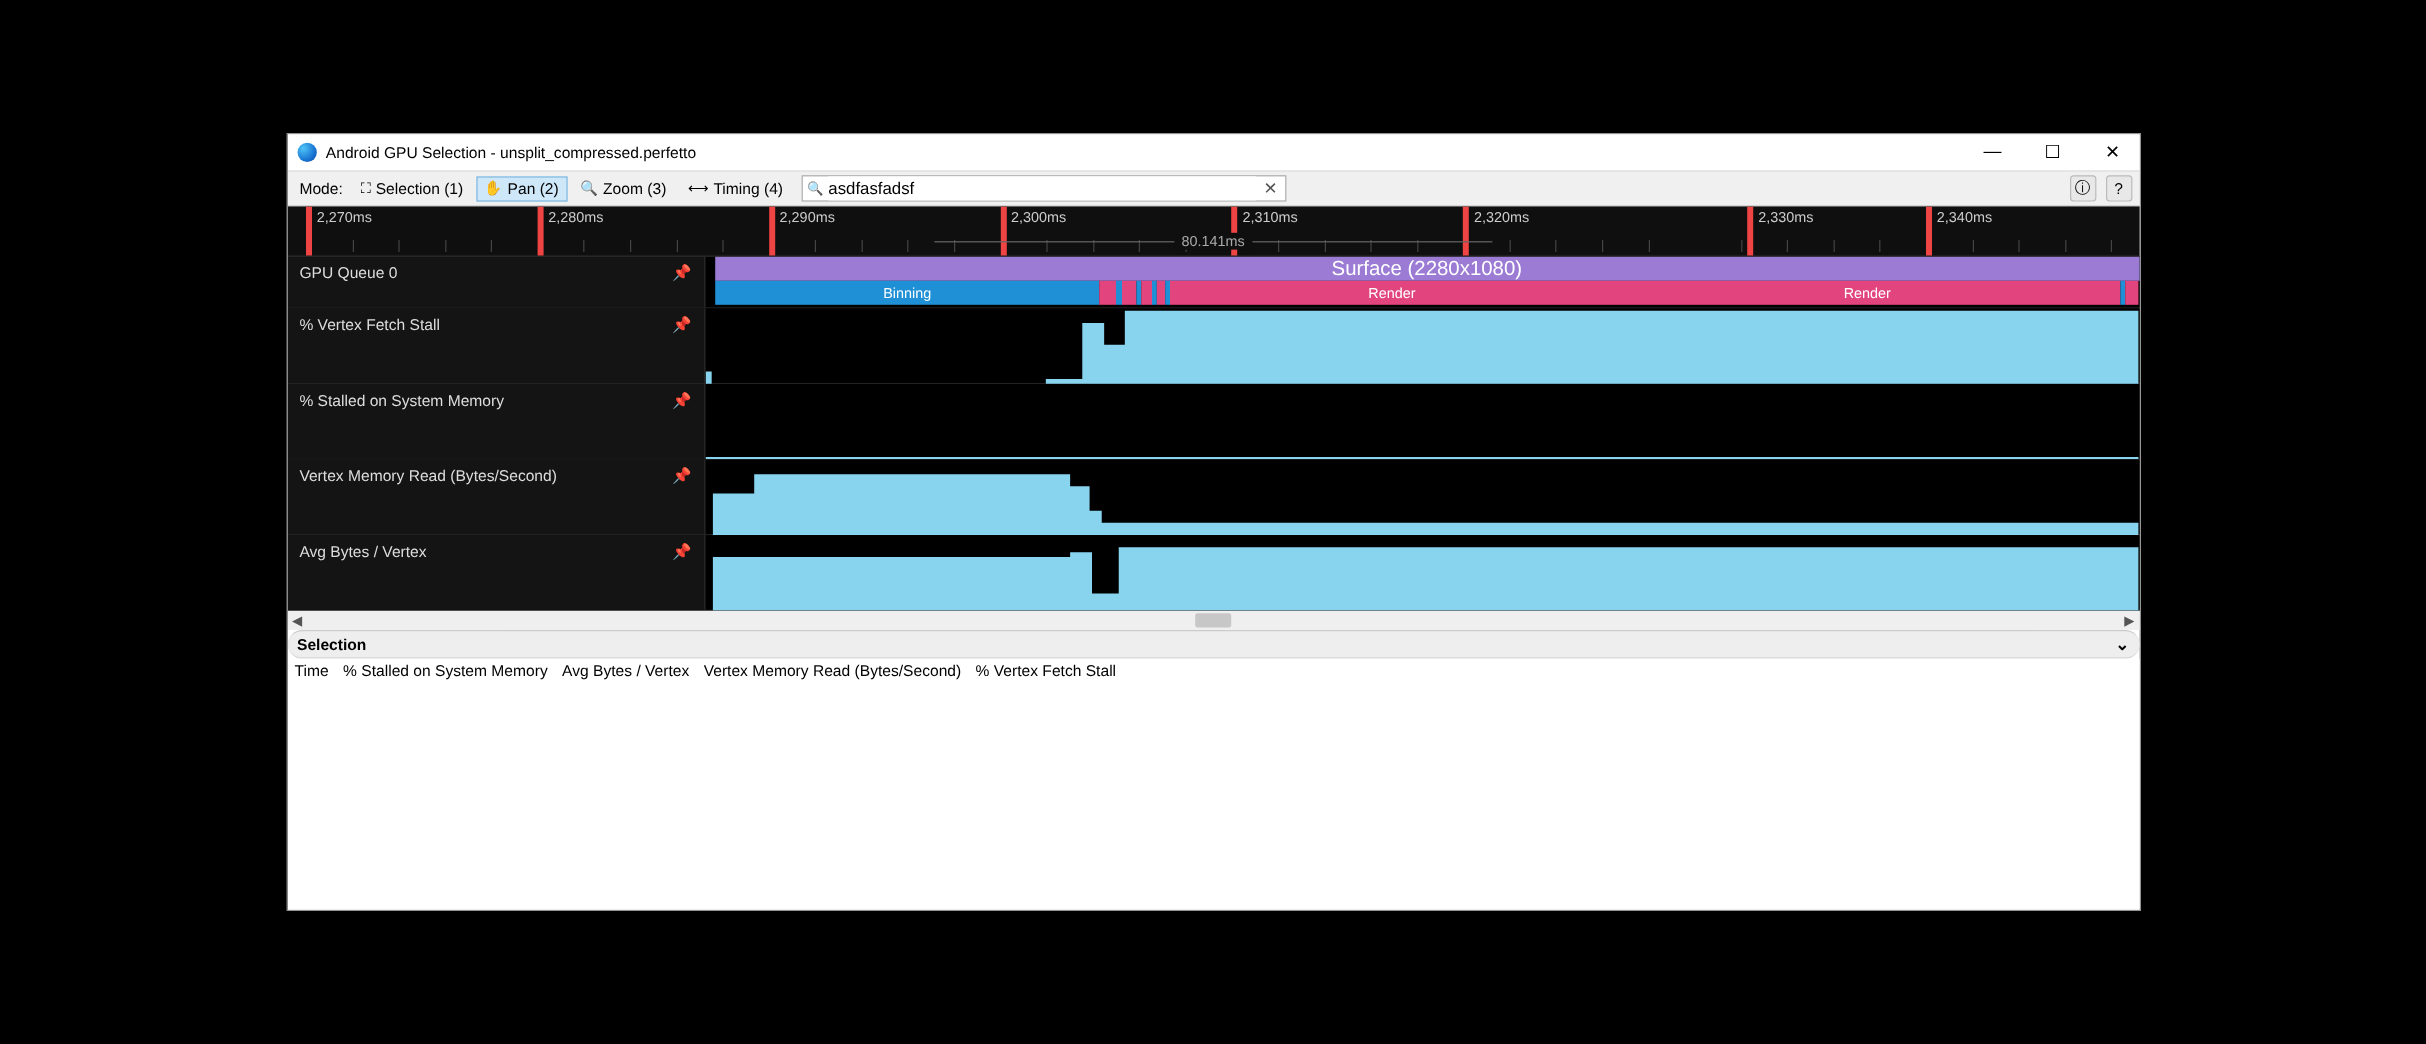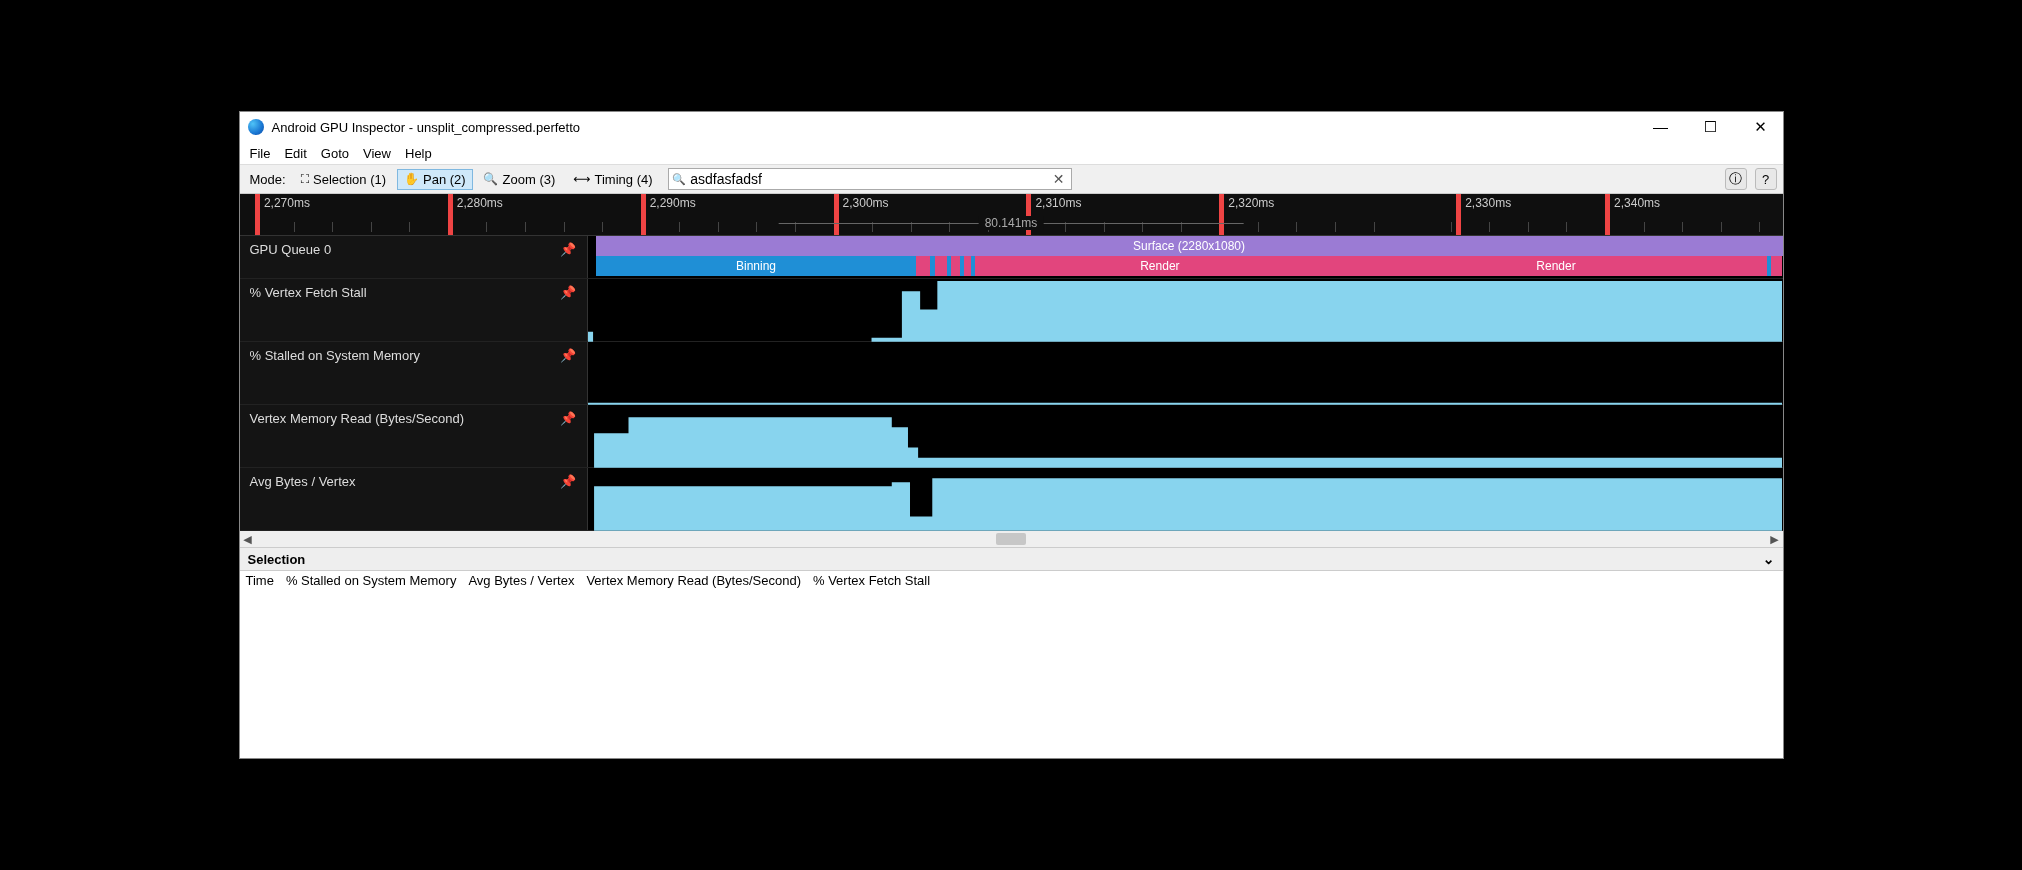--- a/index.html
+++ b/index.html
@@ -33,57 +33,50 @@
 .ruler-major span { position: absolute; top: 2px; left: 4px; font-size: 12px; color: #ccc; white-space: nowrap; }
 .ruler-minor { position: absolute; top: 28px; height: 10px; border-left: 1px solid #444; }
 .ruler-range { position: absolute; top: 22px; color: #aaa; font-size: 12px; left: 50%; transform: translateX(-50%); background: #0f0f0f; padding: 0 6px; }
 .ruler-range::before, .ruler-range::after { content:""; position:absolute; top:50%; width:200px; border-top:1px solid #666; }
 .ruler-range::before { right:100%; } .ruler-range::after { left:100%; }
 .track-row { display: flex; border-bottom: 1px solid #222; }
 .track-label { width: 348px; flex: 0 0 348px; display: flex; align-items: flex-start; justify-content: space-between; padding: 6px 10px; font-size: 13px; border-right: 1px solid #333; background: #141414; }
 .track-label .pin { font-size: 13px; cursor: pointer; color: #fff; }
 .track-content { flex: 1; position: relative; background: #000; }
 .gpu-row .track-content { height: 42px; }
-.gpu-surface { position: absolute; top: 0; left: 8px; right: 0; height: 20px; background: #9b7bd4; color: #fff; font-size: 12px; text-align: center; line-height: 20px; }
+.gpu-surface { position: absolute; top: 0; left: 8px; right: 0; height: 20px; background: #9b7bd4; color: #fff; font-size: 17px; text-align: center; line-height: 20px; }
 .gpu-seg { position: absolute; top: 20px; height: 20px; font-size: 12px; color: #fff; text-align: center; line-height: 20px; overflow: hidden; }
 .chart-row .track-content { height: 62px; }
 .chart-svg { position: absolute; inset: 0; }
 .chart-fill { fill: #88d4ee; }
 .hscroll { height: 16px; background: #efefef; display: flex; align-items: center; position: relative; }
 .hscroll .arrow { width: 16px; text-align: center; font-size: 11px; color: #555; cursor: pointer; }
 .hscroll .thumb { position: absolute; top: 2px; height: 12px; width: 30px; background: #c7c7c7; left: 50%; transform: translateX(-50%); border-radius: 2px; }
-.sel-header { height: 24px; background: #eee; display: flex; align-items: center; padding: 0 8px; font-weight: 600; font-size: 13px; border-top: 1px solid #ccc; border-bottom: 1px solid #ccc; justify-content: space-between; }
+.sel-header { height: 24px; background: #eee; display: flex; align-items: center; padding: 0 8px; font-weight: 600; font-size: 13px; border-top: 1px solid #ccc; border-bottom: 1px solid #ccc; justify-content: space-between; border-radius: 12px; }
 .sel-toggle { font-size: 14px; cursor: pointer; }
 .sel-table { font-size: 13px; background: #fff; flex: 1; overflow: auto; }
 .sel-table table { border-collapse: collapse; }
 .sel-table th, .sel-table td { text-align: left; padding: 2px 6px; white-space: nowrap; font-weight: normal; }
 .sel-table th { color: #000; }
 </style>
 </head>
 <body>
 
 <div class="window">
 
   <div class="titlebar">
     <div class="app-icon"></div>
-    <div class="title">Android GPU Inspector - unsplit_compressed.perfetto</div>
+    <div class="title">Android GPU Selection - unsplit_compressed.perfetto</div>
     <div class="winbtns">
       <div class="winbtn">—</div>
       <div class="winbtn">☐</div>
       <div class="winbtn">✕</div>
     </div>
   </div>
 
-  <div class="menubar">
-    <div class="menuitem">File</div>
-    <div class="menuitem">Edit</div>
-    <div class="menuitem">Goto</div>
-    <div class="menuitem">View</div>
-    <div class="menuitem">Help</div>
-  </div>
 
   <div class="toolbar">
     <span class="tool-label">Mode:</span>
     <span class="tool-btn">
       <span class="tool-icon">⛶</span>
       <span>Selection (1)</span>
     </span>
     <span class="tool-btn active">
       <span class="tool-icon">✋</span>
       <span>Pan (2)</span>

